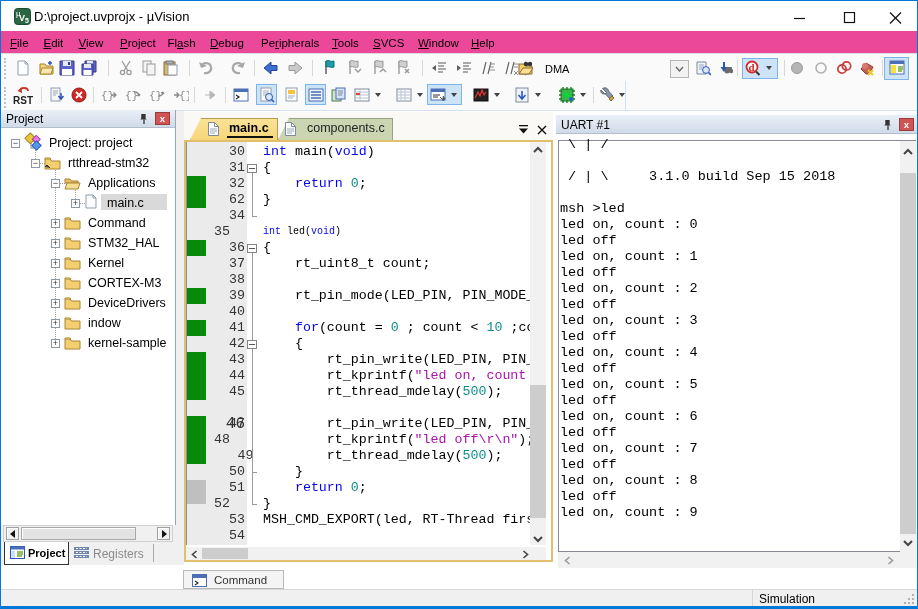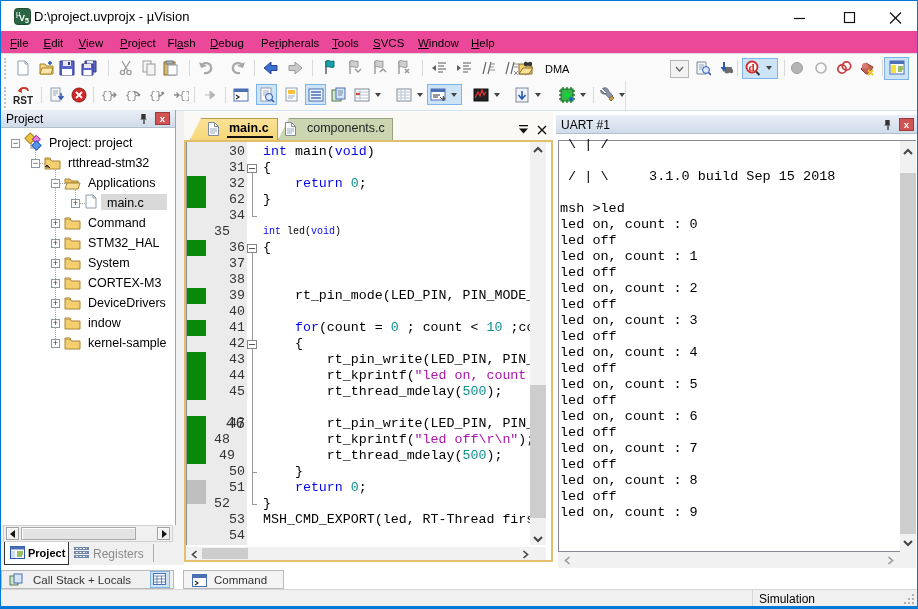--- a/index.html
+++ b/index.html
@@ -410,21 +410,21 @@
   <svg class="abs" style="left:63px;top:106px" width="17" height="14" viewBox="0 0 17 14">
         <path d="M1 3h5l1.5 2H16v8H1z" fill="#f3cf70" stroke="#ab8433"></path>
         <path d="M1 3V2h5l1 1" fill="#f3cf70" stroke="#ab8433"></path>
       </svg>
   <div class="trow" style="left:87px;top:123px">STM32_HAL</div>
   <div class="tgl" style="left:50px;top:129px">+</div>
   <svg class="abs" style="left:63px;top:126px" width="17" height="14" viewBox="0 0 17 14">
         <path d="M1 3h5l1.5 2H16v8H1z" fill="#f3cf70" stroke="#ab8433"></path>
         <path d="M1 3V2h5l1 1" fill="#f3cf70" stroke="#ab8433"></path>
       </svg>
-  <div class="trow" style="left:87px;top:143px">System</div>
+  <div class="trow" style="left:87px;top:143px">Kernel</div>
   <div class="tgl" style="left:50px;top:149px">+</div>
   <svg class="abs" style="left:63px;top:146px" width="17" height="14" viewBox="0 0 17 14">
         <path d="M1 3h5l1.5 2H16v8H1z" fill="#f3cf70" stroke="#ab8433"></path>
         <path d="M1 3V2h5l1 1" fill="#f3cf70" stroke="#ab8433"></path>
       </svg>
   <div class="trow" style="left:87px;top:163px">CORTEX-M3</div>
   <div class="tgl" style="left:50px;top:169px">+</div>
   <svg class="abs" style="left:63px;top:166px" width="17" height="14" viewBox="0 0 17 14">
         <path d="M1 3h5l1.5 2H16v8H1z" fill="#f3cf70" stroke="#ab8433"></path>
         <path d="M1 3V2h5l1 1" fill="#f3cf70" stroke="#ab8433"></path>
@@ -475,32 +475,20 @@
           <rect x="0" y="4" width="15" height="3"></rect>
           <rect x="0" y="8" width="15" height="3"></rect>
         </g>
         <g stroke="#fff" stroke-width="1">
           <path d="M2 1.5h11M2 5.5h11M2 9.5h11" stroke-dasharray="2 1.5"></path>
         </g>
       </svg>
   <span style="margin-left:19px">Registers</span>
 </div>
 <div class="abs" style="left:152px;top:433px;width:1px;height:18px;background:#aaa"></div>
-<div class="abs" style="left:0px;top:459px;width:173px;height:19px;background:#f0f0f0;border:1px solid #b9b9b9">
-  <svg class="abs" style="left:7px;top:2px" width="16" height="14" viewBox="0 0 16 14">
-        <rect x="1" y="3" width="8" height="9" fill="#cfe3cf" stroke="#4f7d4f"></rect>
-        <rect x="5" y="1" width="8" height="9" fill="#d6e4f5" stroke="#4a6fb5"></rect>
-      </svg>
-  <div class="abs" style="left:31px;top:3px;font-size:11.5px;color:#333">Call Stack + Locals</div>
-  <div class="abs" style="left:148px;top:0px;width:20px;height:17px;background:#cde4f7;border:1px solid #7eb4ea"></div>
-  <svg class="abs" style="left:151px;top:2px" width="13" height="12" viewBox="0 0 13 12">
-        <rect x="0.5" y="0.5" width="12" height="11" fill="#fff" stroke="#4a6fb5"></rect>
-        <path d="M0.5 3h12M0.5 6h12M0.5 9h12M4 3v8.5M8.5 3v8.5" stroke="#4a6fb5" stroke-width="0.8"></path>
-      </svg>
-</div>
 <div class="abs" style="left:182px;top:459px;width:101px;height:19px;background:#f4f4f4;border:1px solid #b9b9b9">
   <svg class="abs" style="left:8px;top:3px" width="15" height="13" viewBox="0 0 15 13">
         <rect x="0.5" y="0.5" width="14" height="12" fill="#fff" stroke="#4a6fb5"></rect>
         <rect x="0.5" y="0.5" width="14" height="3.5" fill="#4a6fb5"></rect>
         <path d="M3 7l3 2-3 2" fill="none" stroke="#222" stroke-width="1.1"></path>
       </svg>
   <div class="abs" style="left:30px;top:3px;font-size:11.5px;color:#333">Command</div>
 </div>
 <div class="abs" style="left:183px;top:1px;width:369px;height:28px;background:#faf9f5">
   <div class="abs" style="left:6px;top:6px;width:88px;height:22px;background:linear-gradient(#fae297,#f6d678);border:1px solid #b89a50;border-bottom:none;clip-path:polygon(11px 0,100% 0,100% 100%,0 100%)"></div>
@@ -553,21 +541,21 @@
 <div class="abs mono" style="left:28px;top:146px;width:31px;text-align:right;font-size:13.3px;line-height:16px;color:#333">39</div>
 <div class="abs mono" style="left:28px;top:162px;width:31px;text-align:right;font-size:13.3px;line-height:16px;color:#333">40</div>
 <div class="abs mono" style="left:28px;top:178px;width:31px;text-align:right;font-size:13.3px;line-height:16px;color:#333">41</div>
 <div class="abs mono" style="left:28px;top:194px;width:31px;text-align:right;font-size:13.3px;line-height:16px;color:#333">42</div>
 <div class="abs mono" style="left:28px;top:210px;width:31px;text-align:right;font-size:13.3px;line-height:16px;color:#333">43</div>
 <div class="abs mono" style="left:28px;top:226px;width:31px;text-align:right;font-size:13.3px;line-height:16px;color:#333">44</div>
 <div class="abs mono" style="left:28px;top:242px;width:31px;text-align:right;font-size:13.3px;line-height:16px;color:#333">45</div>
 <div class="abs mono" style="left:28px;top:274px;width:31px;text-align:right;font-size:16px;line-height:16px;color:#333">46</div>
 <div class="abs mono" style="left:28px;top:274px;width:31px;text-align:right;font-size:13.3px;line-height:16px;color:#333">47</div>
 <div class="abs mono" style="left:28px;top:290px;width:31px;text-align:left;font-size:13.3px;line-height:16px;color:#333">48</div>
-<div class="abs mono" style="left:33px;top:306px;width:31px;text-align:left;font-size:13.3px;line-height:16px;color:#333">49</div>
+<div class="abs mono" style="left:44px;top:306px;width:31px;text-align:center;font-size:13.3px;line-height:16px;color:#333">49</div>
 <div class="abs mono" style="left:28px;top:322px;width:31px;text-align:right;font-size:13.3px;line-height:16px;color:#333">50</div>
 <div class="abs mono" style="left:28px;top:338px;width:31px;text-align:right;font-size:13.3px;line-height:16px;color:#333">51</div>
 <div class="abs mono" style="left:28px;top:354px;width:31px;text-align:left;font-size:13.3px;line-height:16px;color:#333">52</div>
 <div class="abs mono" style="left:28px;top:370px;width:31px;text-align:right;font-size:13.3px;line-height:16px;color:#333">53</div>
 <div class="abs mono" style="left:28px;top:386px;width:31px;text-align:right;font-size:13.3px;line-height:16px;color:#333">54</div>
     <div class="abs" style="left:66px;top:30px;width:1px;height:44px;background:#9a9a9a"></div>
 <div class="abs" style="left:66px;top:74px;width:5px;height:1px;background:#9a9a9a"></div>
 <div class="abs" style="left:66px;top:110px;width:1px;height:252px;background:#9a9a9a"></div>
 <div class="abs" style="left:66px;top:330px;width:5px;height:1px;background:#9a9a9a"></div>
 <div class="abs" style="left:66px;top:362px;width:5px;height:1px;background:#9a9a9a"></div>
@@ -576,20 +564,21 @@
 <div class="abs" style="left:61px;top:101.5px;width:10px;height:9px;background:#fff;border:1px solid #848484"></div>
 <div class="abs" style="left:63px;top:105.5px;width:6px;height:1px;background:#555"></div>
 <div class="abs" style="left:61px;top:197.5px;width:10px;height:9px;background:#fff;border:1px solid #848484"></div>
 <div class="abs" style="left:63px;top:201.5px;width:6px;height:1px;background:#555"></div>
     <div class="abs mono" style="left:77px;top:2px;font-size:13.3px;line-height:16px;white-space:pre"><span style="color:#0505f0">int</span> main(<span style="color:#0505f0">void</span>)</div>
 <div class="abs mono" style="left:77px;top:18px;font-size:13.3px;line-height:16px;white-space:pre">{</div>
 <div class="abs mono" style="left:77px;top:34px;font-size:13.3px;line-height:16px;white-space:pre">    <span style="color:#0505f0">return</span> <span style="color:#0e8e8e">0</span>;</div>
 <div class="abs mono" style="left:77px;top:50px;font-size:13.3px;line-height:16px;white-space:pre">}</div>
 <div class="abs mono" style="left:77px;top:82px;font-size:10px;line-height:16px;white-space:pre"><span style="color:#0505f0">int</span> led(<span style="color:#0505f0">void</span>)</div>
 <div class="abs mono" style="left:77px;top:98px;font-size:13.3px;line-height:16px;white-space:pre">{</div>
+<div class="abs mono" style="left:77px;top:114px;font-size:13.3px;line-height:16px;white-space:pre">    rt_uint8_t count;</div>
 <div class="abs mono" style="left:77px;top:146px;font-size:13.3px;line-height:16px;white-space:pre">    rt_pin_mode(LED_PIN, PIN_MODE_OUTPUT);</div>
 <div class="abs mono" style="left:77px;top:178px;font-size:13.3px;line-height:16px;white-space:pre">    <span style="color:#0505f0">for</span>(count = <span style="color:#0e8e8e">0</span> ; count &lt; <span style="color:#0e8e8e">10</span> ;count++)</div>
 <div class="abs mono" style="left:77px;top:194px;font-size:13.3px;line-height:16px;white-space:pre">    {</div>
 <div class="abs mono" style="left:77px;top:210px;font-size:13.3px;line-height:16px;white-space:pre">        rt_pin_write(LED_PIN, PIN_HIGH);</div>
 <div class="abs mono" style="left:77px;top:226px;font-size:13.3px;line-height:16px;white-space:pre">        rt_kprintf(<span style="color:#aa12aa">"led on, count : %d\r\n"</span>, count);</div>
 <div class="abs mono" style="left:77px;top:242px;font-size:13.3px;line-height:16px;white-space:pre">        rt_thread_mdelay(<span style="color:#0e8e8e">500</span>);</div>
 <div class="abs mono" style="left:77px;top:274px;font-size:13.3px;line-height:16px;white-space:pre">        rt_pin_write(LED_PIN, PIN_LOW);</div>
 <div class="abs mono" style="left:77px;top:290px;font-size:13.3px;line-height:16px;white-space:pre">        rt_kprintf(<span style="color:#aa12aa">"led off\r\n"</span>);</div>
 <div class="abs mono" style="left:77px;top:306px;font-size:13.3px;line-height:16px;white-space:pre">        rt_thread_mdelay(<span style="color:#0e8e8e">500</span>);</div>
 <div class="abs mono" style="left:77px;top:322px;font-size:13.3px;line-height:16px;white-space:pre">    }</div>

